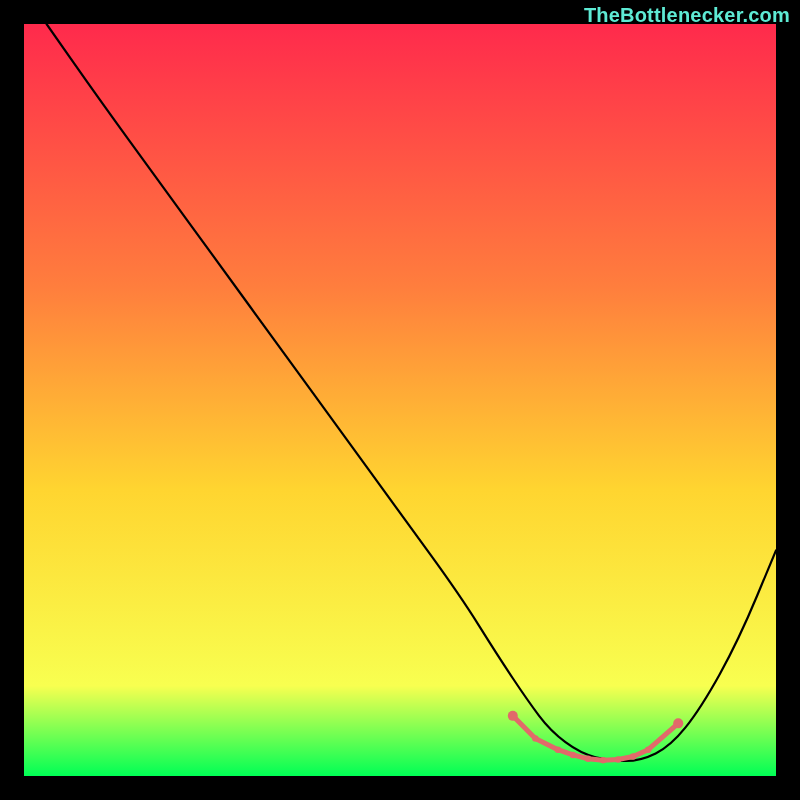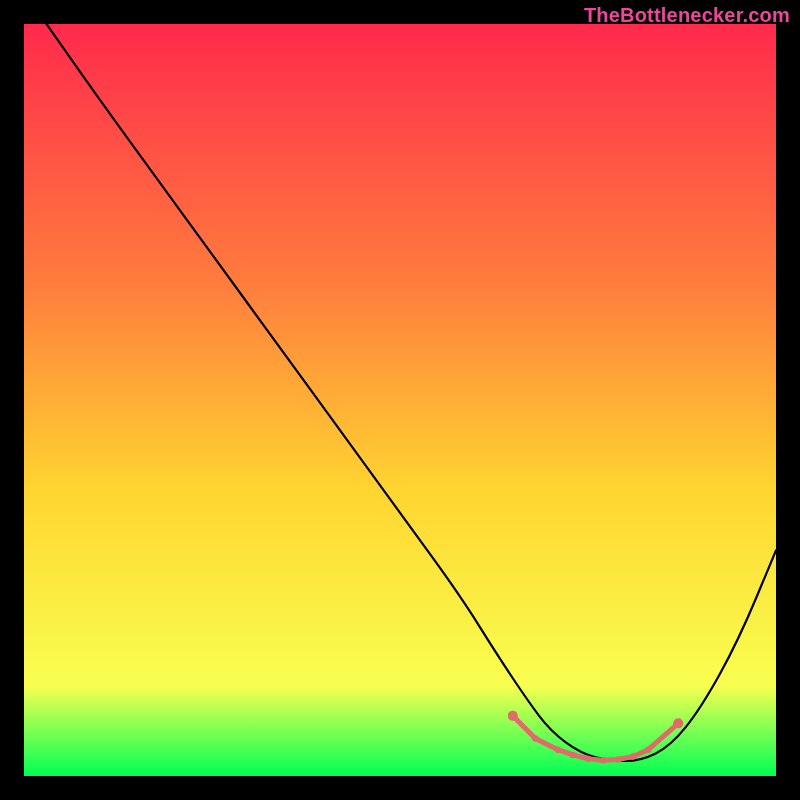--- a/index.html
+++ b/index.html
@@ -16,21 +16,21 @@
     width: 800px;
     height: 800px;
     background: #000;
   }
   .watermark {
     position: absolute;
     top: 4px;
     right: 10px;
     font-size: 20px;
     font-weight: bold;
-    color: #ec4899;
+    color: #5eead4;
     letter-spacing: 0.2px;
   }
   .plot {
     position: absolute;
     left: 24px;
     top: 24px;
     width: 752px;
     height: 752px;
   }
   .plot svg {

